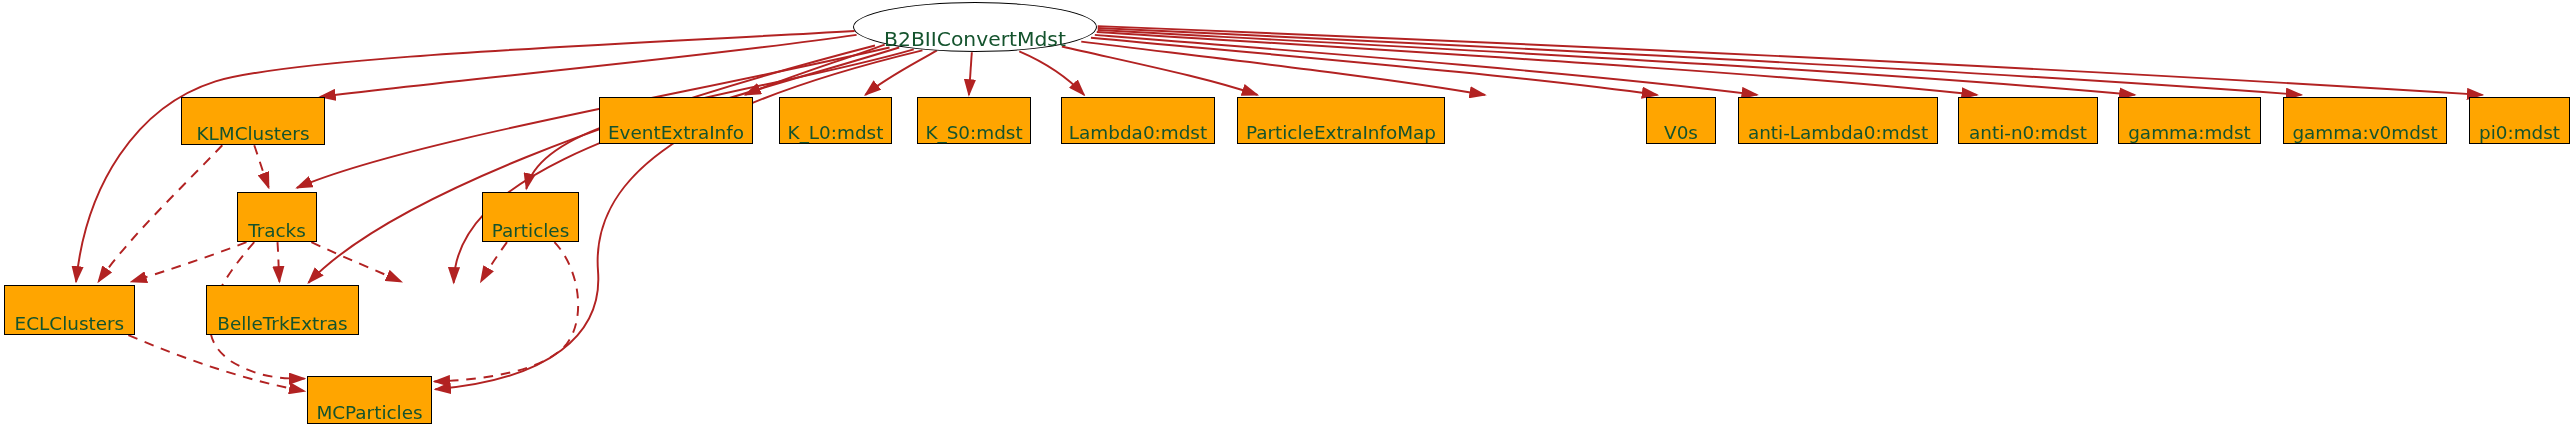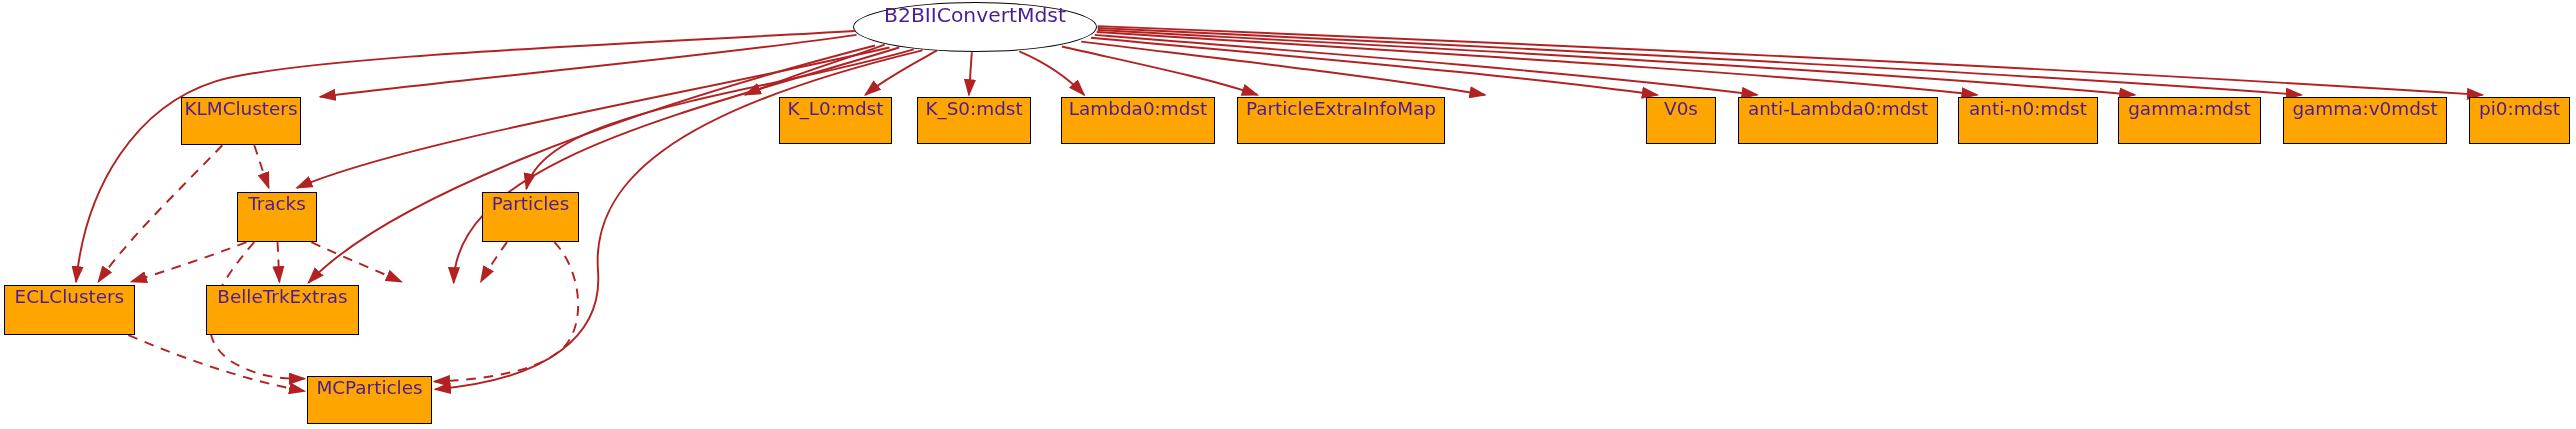--- a/index.html
+++ b/index.html
@@ -1,21 +1,21 @@
 <!DOCTYPE html>
 <html><head>
 <meta charset="utf-8">
 <style>
   html,body{margin:0;padding:0;background:#ffffff;}
   .canvas{position:relative;width:2576px;height:429px;background:#ffffff;
           font-family:"DejaVu Sans","Liberation Sans",sans-serif;overflow:hidden;}
   svg.edges{position:absolute;left:0;top:0;}
-  .node{position:absolute;display:flex;align-items:flex-start;justify-content:center;
+  .node{position:absolute;display:flex;align-items:flex-end;justify-content:center;
         background:#FFA500;border:1.9px solid #000000;box-sizing:border-box;
-        font-size:18.4px;color:#4c1d95;white-space:nowrap;}
+        font-size:18.4px;color:#14532d;white-space:nowrap;}
   .node.root{background:#ffffff;border-radius:50%;font-size:20.3px;}
   .lbl{pointer-events:none;}
 </style>
 </head>
 <body>
 
 <div class="canvas">
 
   <svg class="edges" width="2576" height="429" viewBox="0 0 2659 443">
     <defs>
@@ -56,39 +56,42 @@
       <path d="M132 346 C195 373 255 393 314 404" marker-end="url(#arrow)"></path>
       <path d="M523 250 C513 264 504 277 496 291" marker-end="url(#arrow)"></path>
       <path d="M572 250 C597 276 606 328 584 356 C562 382 505 392 448 394" marker-end="url(#arrow)"></path>
     </g>
   </svg>
 
   <div class="node root" style="left:853px;top:1.9px;width:244px;height:50px">
     <span class="lbl">B2BIIConvertMdst</span>
   </div>
 
-  <div class="node" style="left:181px;top:97px;width:120px;height:48px">
+  <div class="node" style="left:181px;top:97px;width:144px;height:48px">
     <span class="lbl">KLMClusters</span>
   </div>
   <div class="node" style="left:237px;top:192px;width:80px;height:50px">
     <span class="lbl">Tracks</span>
   </div>
   <div class="node" style="left:482px;top:192px;width:97px;height:50px">
     <span class="lbl">Particles</span>
   </div>
   <div class="node" style="left:3.9px;top:285px;width:131px;height:50px">
     <span class="lbl">ECLClusters</span>
   </div>
   <div class="node" style="left:206px;top:285px;width:153px;height:50px">
     <span class="lbl">BelleTrkExtras</span>
   </div>
   <div class="node" style="left:307px;top:376px;width:125px;height:48px">
     <span class="lbl">MCParticles</span>
   </div>
 
+  <div class="node" style="left:599px;top:97px;width:154px;height:47px">
+    <span class="lbl">EventExtraInfo</span>
+  </div>
   <div class="node" style="left:779px;top:97px;width:113px;height:47px">
     <span class="lbl">K_L0:mdst</span>
   </div>
   <div class="node" style="left:917px;top:97px;width:114px;height:47px">
     <span class="lbl">K_S0:mdst</span>
   </div>
   <div class="node" style="left:1061px;top:97px;width:154px;height:47px">
     <span class="lbl">Lambda0:mdst</span>
   </div>
   <div class="node" style="left:1237px;top:97px;width:208px;height:47px">

